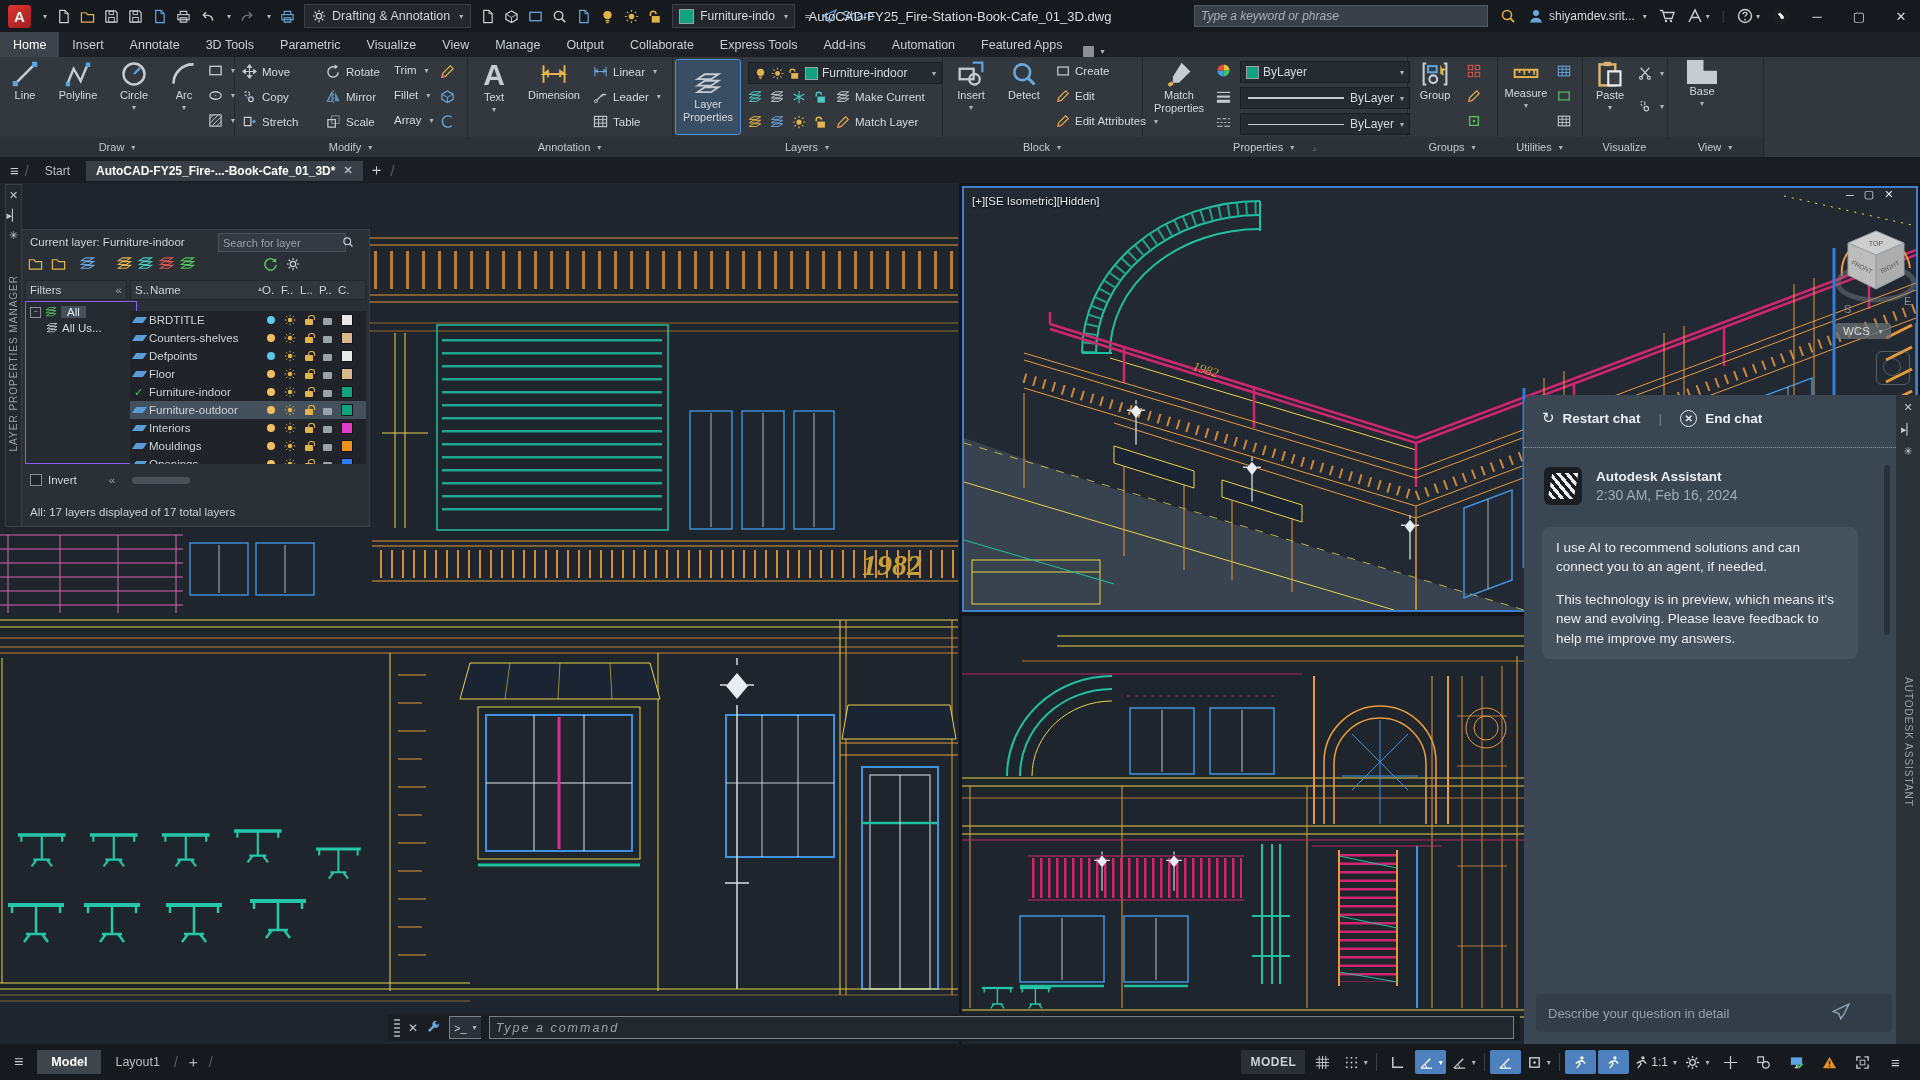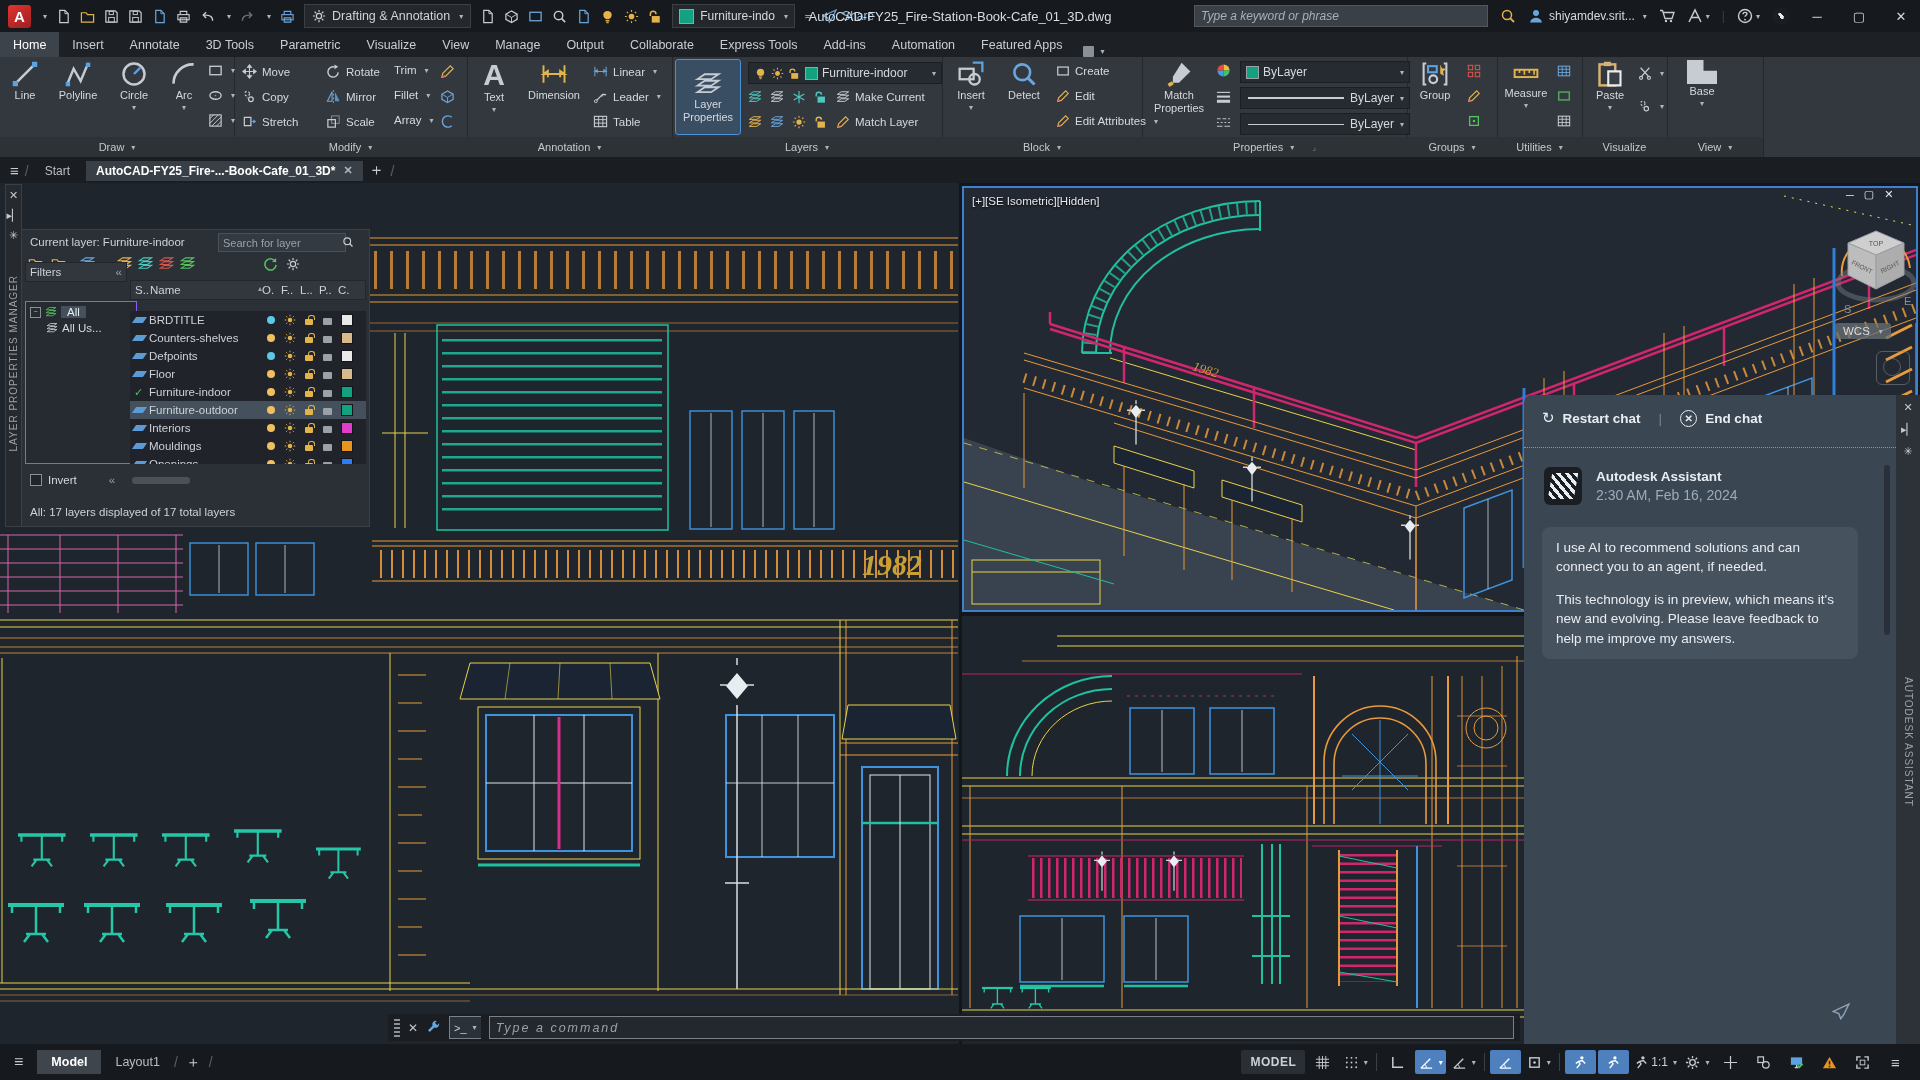--- a/index.html
+++ b/index.html
@@ -1239,21 +1239,21 @@
               </svg>
           </span>
           <svg class="ic g" width="15" height="15" style="margin-left:60px">
               <use href="#refS"></use>
             </svg>
           <svg class="ic" width="14" height="14">
               <use href="#gear"></use>
             </svg>
         </div>
 
-        <div class="phead ab" style="left:3px;top:32px;width:102px;height:20px;justify-content:space-between">
+        <div class="phead ab" style="left:3px;top:50px;width:102px;height:20px;justify-content:space-between">
           <span>Filters</span>
             <span style="color:#9aa1a8">«</span>
         </div>
         <div class="phead ab" style="left:108px;top:50px;right:3px;height:20px;gap:0">
           <span style="width:15px">S..</span>
           <span style="width:112px;display:flex;justify-content:space-between">
               <i style="font-style:normal">Name</i>
               <i style="font-style:normal;color:#9aa1a8;font-size:8px">▴</i>
             </span>
           <span style="width:19px">O.</span>
@@ -1578,20 +1578,21 @@
             <div style="color:#9fabb8;font-size:14px;margin-top:3px">2:30 AM, Feb 16, 2024</div>
           </span>
         </div>
         <div class="ab" style="left:0;top:132px;right:0">
           <div class="bub">
               <p>I use AI to recommend solutions and can connect you to an agent, if needed.</p>
               <p>This technology is in preview, which means it's new and evolving. Please leave feedback to help me improve my answers.</p>
             </div>
         </div>
         <div class="ab" style="right:6px;top:70px;width:6px;height:170px;background:#29303a;border-radius:3px"></div>
+        <input id="chatin" type="text" placeholder="Describe your question in detail" style="">
         <svg class="ab" style="right:46px;bottom:23px;color:#8fa3b8" width="18" height="18">
             <use href="#plane"></use>
           </svg>
       </div>
       <div id="chatstrip">
         <span class="chx">✕</span>
         <span class="chx">▸▏</span>
         <span class="chx">✳</span>
         <span class="vtext" style="margin-top:210px;transform:none">AUTODESK ASSISTANT</span>
       </div>

